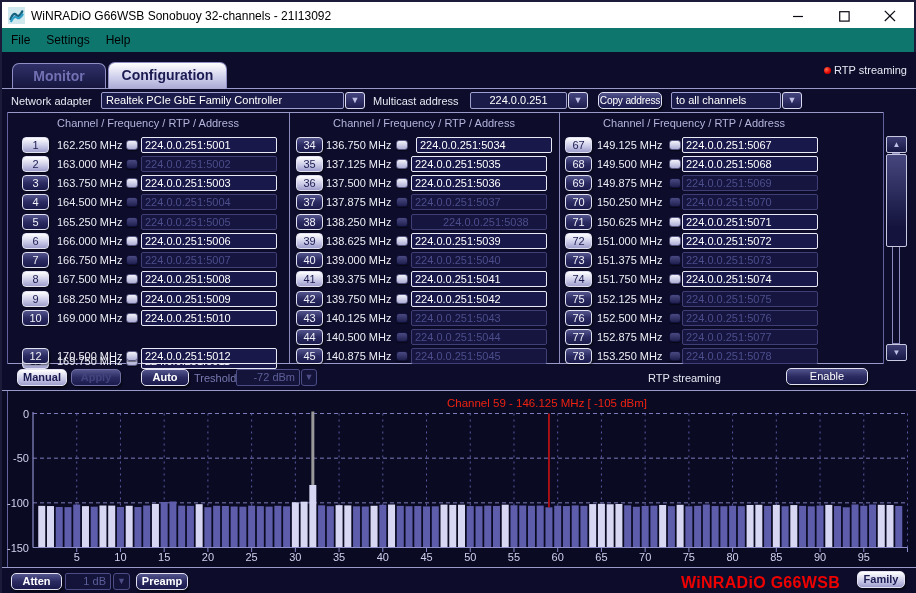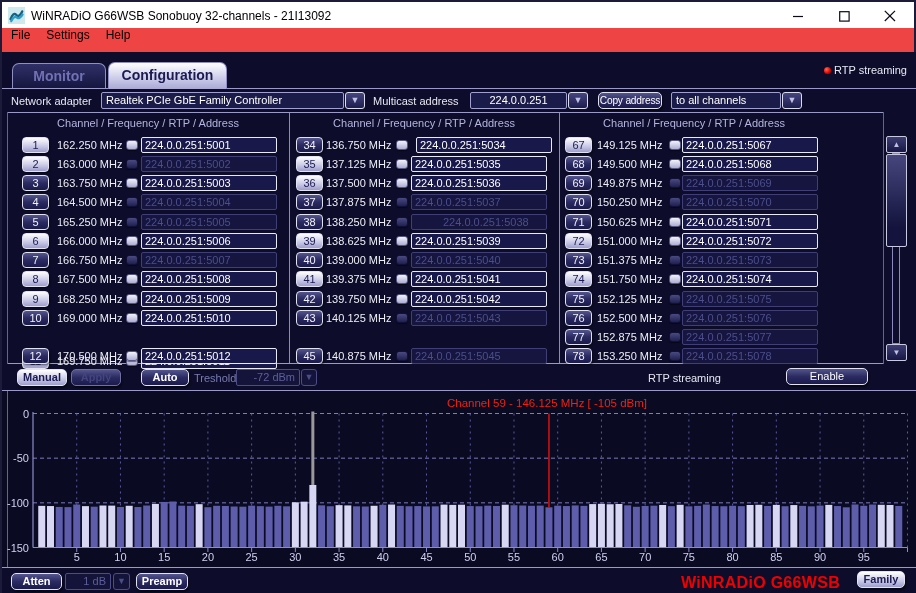--- a/index.html
+++ b/index.html
@@ -11,22 +11,22 @@
   
   .titlebar { position:absolute; left:0; top:0; width:912px; height:28px; background:#ffffff;
     border-top:2px solid #1c1c3a; }
   .titlebar .appicon { position:absolute; left:6px; top:5px; width:17px; height:17px; }
   .titlebar .title { position:absolute; left:29px; top:7px; font-size:12px; color:#000; white-space:nowrap; }
   .winbtn { position:absolute; top:0; width:45px; height:28px; display:flex; align-items:center; justify-content:center; }
   .winbtn svg { display:block; }
   #btn-min { right:93px; } #btn-max { right:47px; } #btn-close { right:2px; }
 
   
-  .menubar { position:absolute; left:0; top:28px; width:912px; height:24px; background:#ef4444;
-    display:flex; }
+  .menubar { position:absolute; left:0; top:28px; width:912px; height:24px; background:#0f766e;
+    display:flex; align-items:center; }
   .menu-item { font-size:12px; color:#000; padding:0 8px; }
   .menu-item:first-child { padding-left:9px; }
 
   
   .app { position:absolute; left:0; top:52px; width:916px; height:541px; background:#0d0d2b; }
 
   
   .tab { position:absolute; height:25px; border:1px solid #8f8fc4; border-bottom:none;
     border-radius:7px 7px 0 0; font-size:14px; font-weight:bold; text-align:center; line-height:24px; }
   .tab.inactive { left:10px; top:11px; width:94px; background:linear-gradient(180deg,#303068,#16163f);
@@ -295,20 +295,26 @@
             <div class="chbtn" style="left:7px;">42</div>
             <span class="chfreq" style="left:37px;">139.750 MHz</span>
             <div class="chcb on" style="left:107px;"></div>
             <div class="chaddr on" style="left:122px;">224.0.0.251:5042</div>
           </div>
           <div class="chrow" style="top: 197.93px; left: 0px; width: 100%;">
             <div class="chbtn" style="left:7px;">43</div>
             <span class="chfreq" style="left:37px;">140.125 MHz</span>
             <div class="chcb" style="left:107px;"></div>
             <div class="chaddr" style="left:122px;">224.0.0.251:5043</div>
+          </div>
+          <div class="chrow" style="top: 217.2px; left: 0px; width: 100%;">
+            <div class="chbtn" style="left:7px;">44</div>
+            <span class="chfreq" style="left:37px;">140.500 MHz</span>
+            <div class="chcb" style="left:107px;"></div>
+            <div class="chaddr" style="left:122px;">224.0.0.251:5044</div>
           </div>
           <div class="chrow" style="top: 236.47px; left: 0px; width: 100%;">
             <div class="chbtn" style="left:7px;">45</div>
             <span class="chfreq" style="left:37px;">140.875 MHz</span>
             <div class="chcb" style="left:107px;"></div>
             <div class="chaddr" style="left:122px;">224.0.0.251:5045</div>
           </div>
         </div>
       <div class="gcol" id="gcol2" style="left:557px; width:270px;">
           <div class="hdr">Channel / Frequency / RTP / Address</div>

